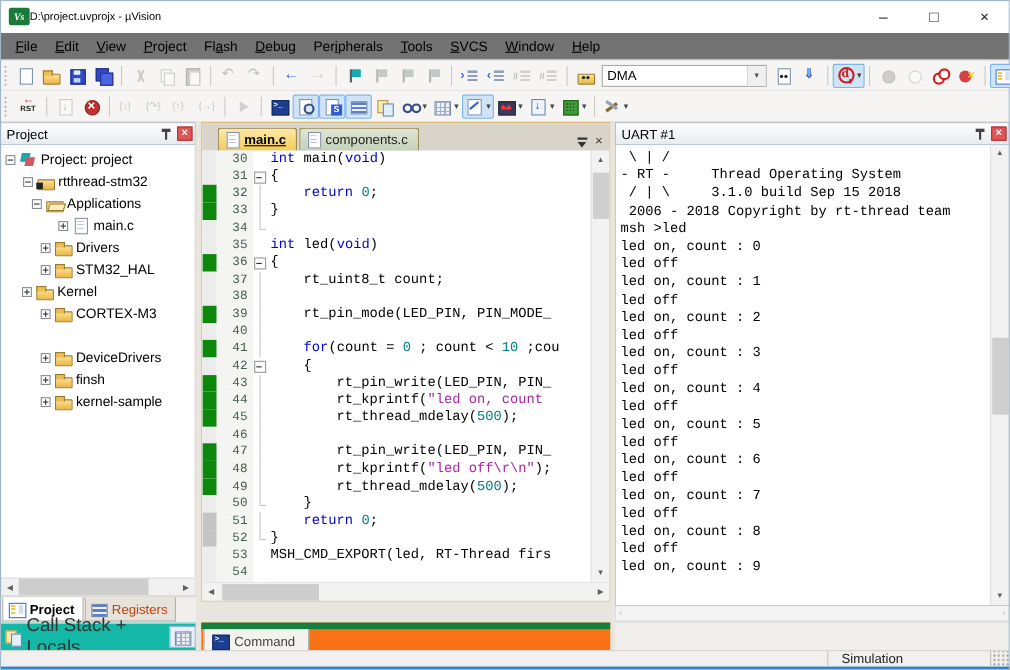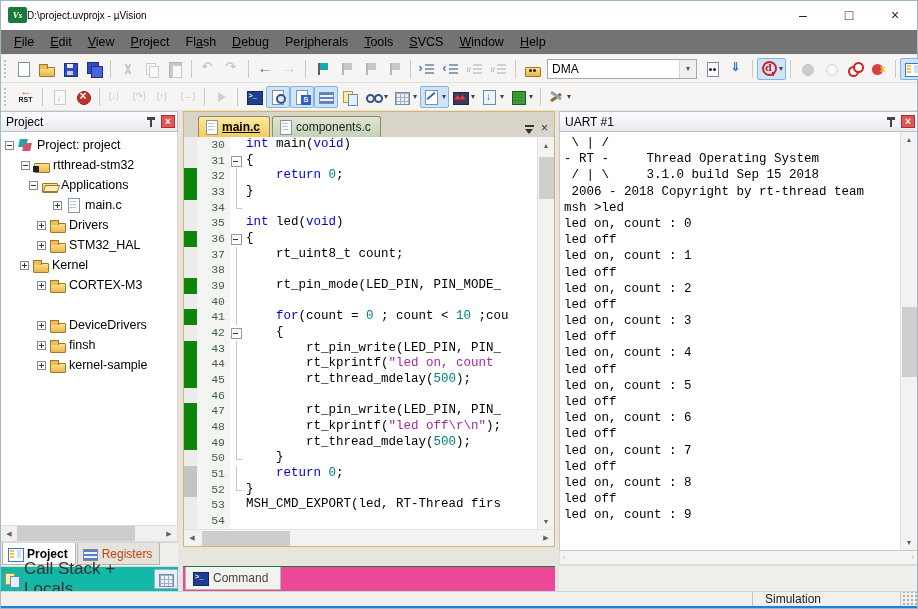--- a/index.html
+++ b/index.html
@@ -173,21 +173,21 @@
   .tok-str{color:#a428a4}
   .tok-pl{color:#000}
   .evscroll{width:17px;background:#f2f2f2;border-left:1px solid #e2e2e2;display:flex;flex-direction:column;align-items:center;flex:none}
   .evscroll .sarrow{height:16px}
   .vthumb{width:15px;height:42px;background:#cfcfcf;margin-top:4px}
   .vfill{flex:1}
   .ehscroll{height:17px;background:#f2f2f2;border-top:1px solid #e4e4e4;display:flex;align-items:center;flex:none}
   .ethumb{width:88px;height:15px;background:#cdcdcd;margin-left:2px}
   .efill{flex:1}
   .centergap{flex:1;background:#e8e5df}
-  .cmdrow{height:25px;background:#ec4899;display:flex;align-items:flex-start;padding-left:2px;border-top:1px solid #15803d;flex:none}
+  .cmdrow{height:25px;background:#f97316;display:flex;align-items:flex-start;padding-left:2px;border-top:6px solid #15803d;flex:none}
   .cmdtab{height:23px;display:flex;align-items:center;gap:4px;padding:0 12px 0 6px;font-size:12px;color:#444;border:1px solid #b5b2aa;border-top:none;background:#f4f2ee}
 
   
   .rightcol{flex:1;display:flex;flex-direction:column;background:#efede9;min-width:0}
   .ubody{height:419px;display:flex;background:#fff;border:1px solid #c8c8c8;border-top:none;flex:none;min-width:0}
   .ulines{flex:1;overflow:hidden;padding:3px 0 0 4px;min-width:0}
   .uline{height:16.2px;white-space:pre;font:12.5px/16.2px "Liberation Mono",monospace;color:#000}
   .uvscroll{width:17px;background:#f2f2f2;border-left:1px solid #e2e2e2;display:flex;flex-direction:column;align-items:center;flex:none}
   .uvthumb{width:15px;height:70px;background:#cfcfcf;margin-top:160px}
   .uhscroll{height:14px;background:#f4f4f4;border:1px solid #ddd;border-top:none;display:flex;align-items:center;justify-content:space-between;padding:0 3px;color:#aaa;font-size:7px;flex:none}

